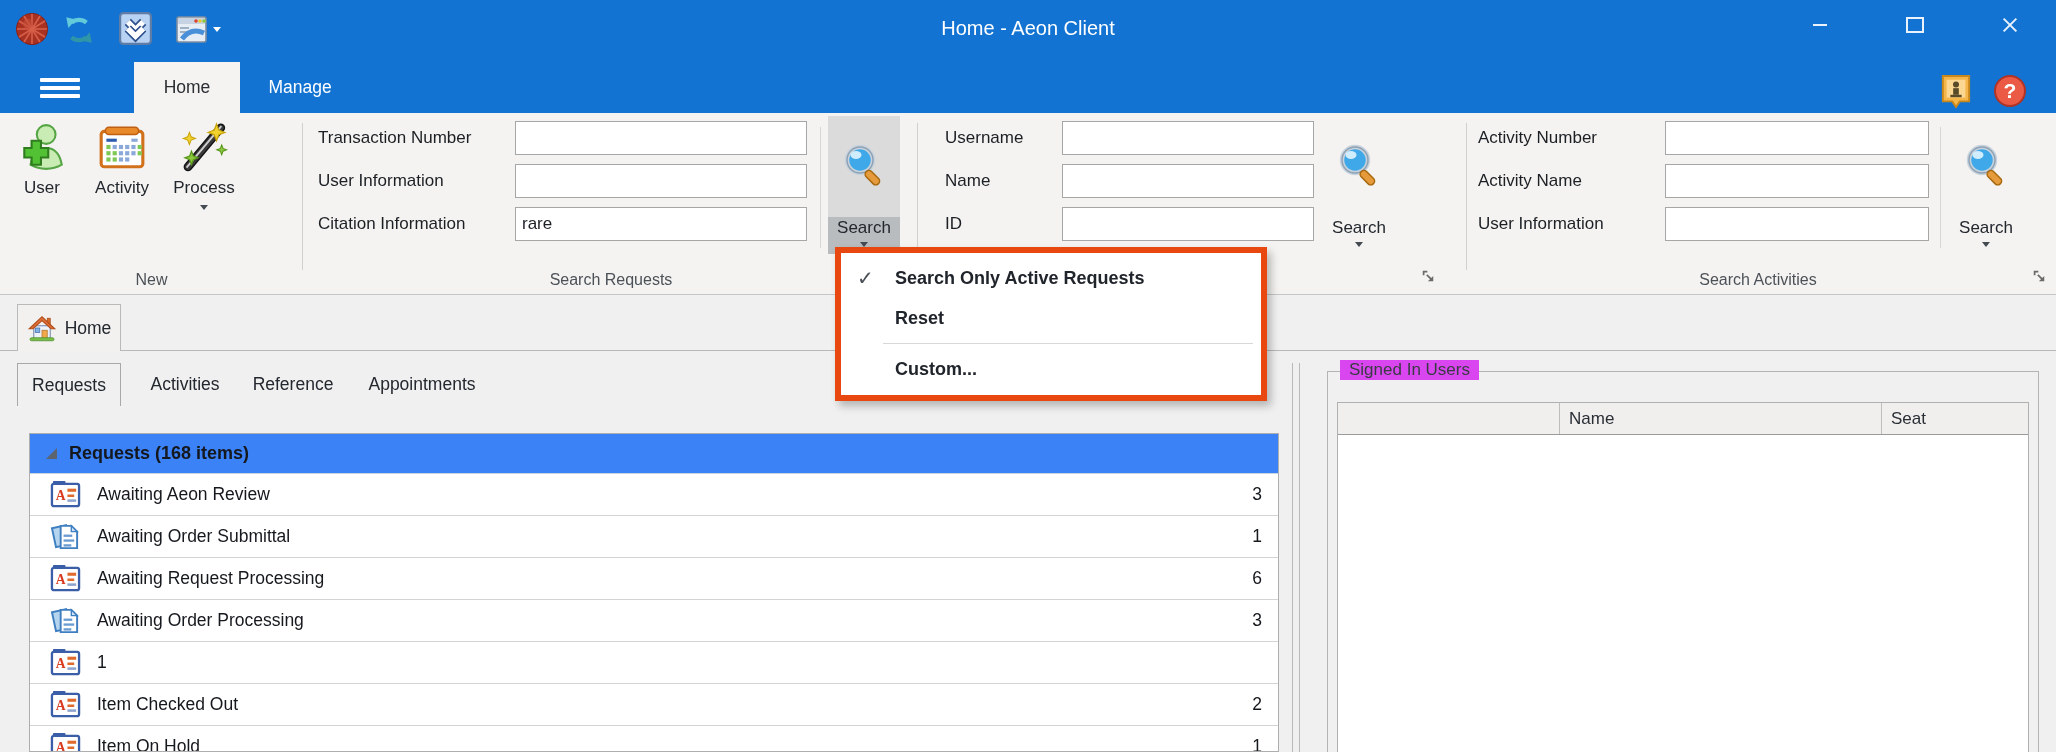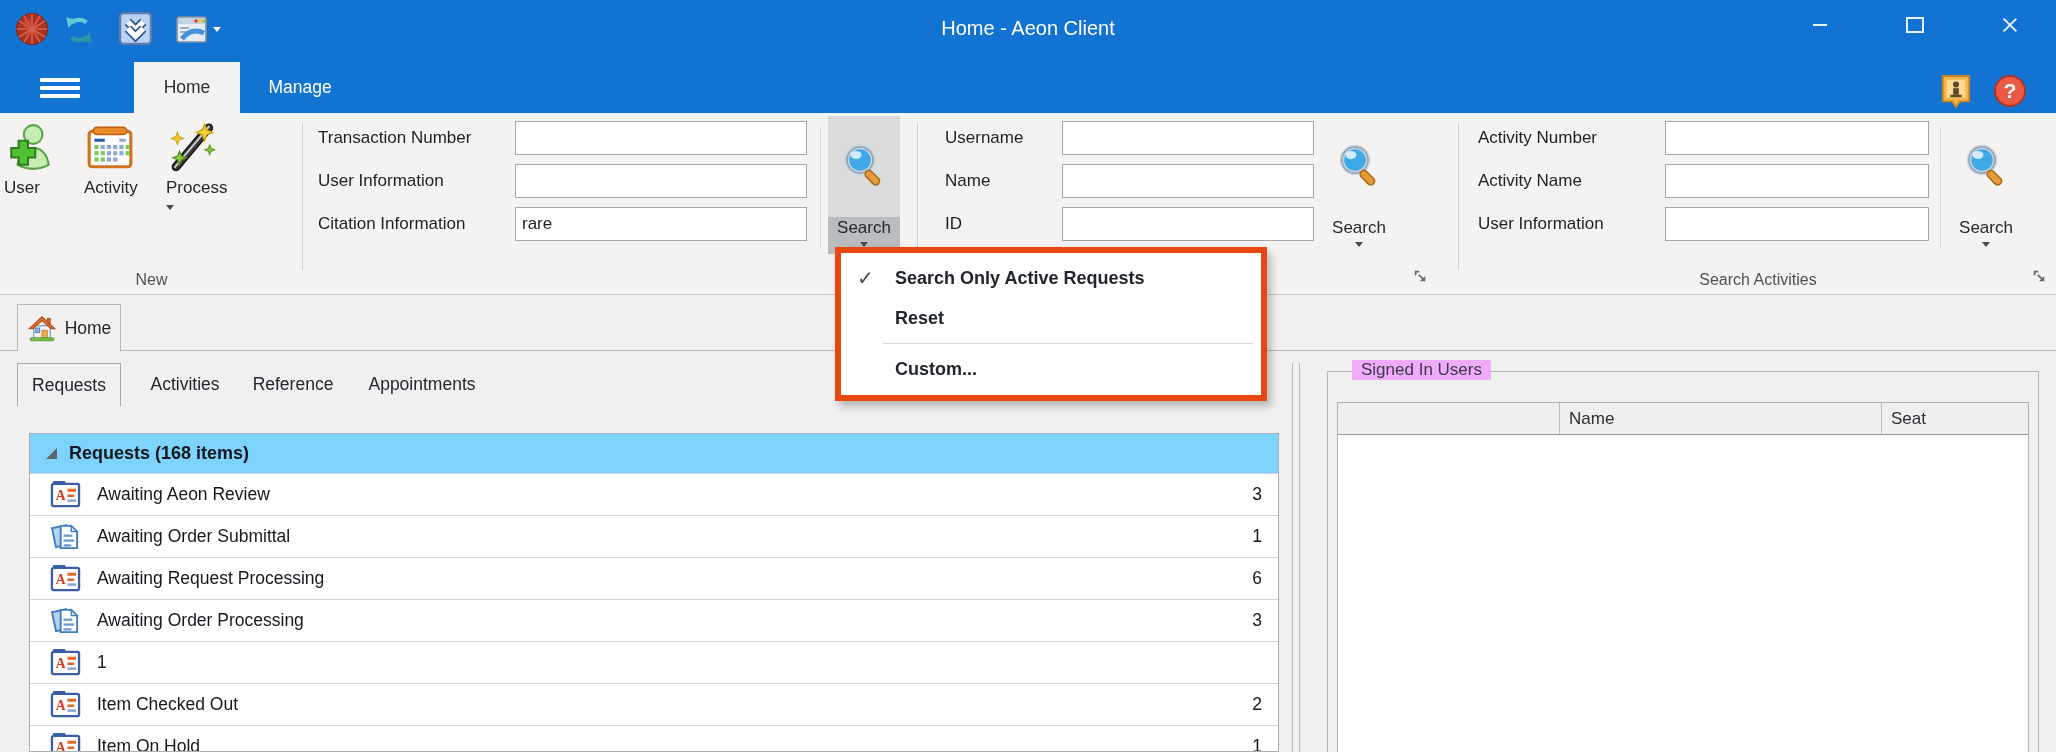--- a/index.html
+++ b/index.html
@@ -23,21 +23,21 @@
   #hamburger div{height:4px;background:#fff;border-radius:1px;}
   .ribbontab{position:absolute;top:0;height:51px;display:flex;align-items:center;justify-content:center;font-size:17.5px;}
   #tab-home{left:134px;width:106px;background:#f4f3f1;color:#2b2e33;}
   #tab-manage{left:250px;width:100px;color:#fff;}
 
   
   #ribbon{position:absolute;top:113px;left:0;width:2056px;height:182px;background:#f4f3f1;border-bottom:1px solid #c6c6c6;box-sizing:border-box;}
   .rgroup{position:absolute;top:0;height:181px;}
   .vsep{position:absolute;right:0;top:10px;bottom:24px;width:1px;background:#d2d0ce;}
   .gcap{position:absolute;bottom:5px;left:0;width:100%;text-align:center;font-size:16px;color:#4c5158;}
-  .bigbtn{position:absolute;top:7px;width:76px;height:108px;display:flex;flex-direction:column;align-items:flex-start;cursor:default;}
+  .bigbtn{position:absolute;top:7px;width:76px;height:108px;display:flex;flex-direction:column;align-items:center;cursor:default;}
   .bigbtn .bicon{height:52px;display:flex;align-items:flex-end;}
   .bigbtn .blabel{margin-top:6px;font-size:17px;color:#23272e;}
   .caret{width:0;height:0;border-left:4.5px solid transparent;border-right:4.5px solid transparent;border-top:5px solid #444a52;}
   .caret.white{border-top-color:#fff;}
   .frow{position:absolute;height:34px;display:flex;align-items:center;}
   .flabel{font-size:17px;color:#1c1f24;}
   .finput{position:absolute;height:34px;border:1px solid #a6a6a6;background:#fff;font-size:17px;
           padding:0 6px;box-sizing:border-box;font-family:inherit;color:#1c1f24;outline:none;}
   .searchbtn{position:absolute;top:3px;width:72px;height:138px;display:flex;flex-direction:column;align-items:center;cursor:default;}
   .sb-icon{flex:1;width:100%;display:flex;align-items:center;justify-content:center;}
@@ -63,35 +63,35 @@
                display:flex;align-items:center;justify-content:center;gap:8px;font-size:17.5px;color:#23272e;}
   .subtab{position:absolute;top:68px;height:43px;display:flex;align-items:center;justify-content:center;font-size:17.5px;color:#23272e;cursor:default;}
   #subtab-requests{left:17px;width:104px;border:1px solid #a8a8a8;border-bottom:none;background:#f0f0f0;box-sizing:border-box;}
   #subtab-activities{left:140px;width:90px;}
   #subtab-reference{left:248px;width:90px;}
   #subtab-appointments{left:362px;width:120px;}
 
   
   #requests-panel{position:absolute;left:29px;top:138px;width:1250px;height:319px;background:#fff;
                   border:1px solid #aeaeae;box-sizing:border-box;overflow:hidden;}
-  #rp-header{height:40px;background:#7dd3fc;border-bottom:1px solid #c8d6e4;display:flex;align-items:center;padding-left:16px;gap:12px;box-sizing:border-box;}
+  #rp-header{height:40px;background:#3b82f6;border-bottom:1px solid #c8d6e4;display:flex;align-items:center;padding-left:16px;gap:12px;box-sizing:border-box;}
   #rp-header .tri{width:0;height:0;border-bottom:11px solid #5c6470;border-left:11px solid transparent;}
   #rp-header .htext{font-size:18px;font-weight:bold;color:#14171c;}
   .req-row{height:42px;display:flex;align-items:center;padding:0 16px 0 20px;border-bottom:1px solid #d4d4d4;box-sizing:border-box;background:#fff;cursor:default;}
   .req-row .ricon{width:31px;height:31px;margin-right:16px;flex:none;display:flex;align-items:center;}
   .req-row .rlabel{flex:1;font-size:17.5px;color:#15181d;}
   .req-row .rcount{font-size:17.5px;color:#15181d;}
 
   
   #splitter{position:absolute;left:1292px;top:68px;width:8px;height:389px;background:#f0f0f0;
             border-left:1px solid #b9b9b9;border-right:1px solid #b9b9b9;box-sizing:border-box;cursor:ew-resize;}
 
   
   #siu-box{position:absolute;left:1327px;top:76px;width:712px;height:400px;border:1px solid #b4b4b4;box-sizing:border-box;}
-  #siu-legend{position:absolute;top:-12px;left:24px;background:#f0abfc;padding:0 9px;font-size:17px;color:#383c42;}
+  #siu-legend{position:absolute;top:-12px;left:12px;background:#d946ef;padding:0 9px;font-size:17px;color:#383c42;}
   #siu-table{position:absolute;left:9px;right:9px;top:30px;bottom:-2px;border:1px solid #b0b0b0;background:#fff;display:flex;flex-direction:column;}
   #siu-head{height:31px;background:#f0efee;border-bottom:1px solid #9a9a9a;display:flex;flex:none;}
   .siu-th{display:flex;align-items:center;padding-left:9px;font-size:17px;color:#2a2e35;box-sizing:border-box;border-right:1px solid #bdbdbd;}
   .siu-th:last-child{border-right:none;}
   #siu-th-0{width:222px;} #siu-th-1{width:322px;} #siu-th-2{flex:1;}
   #siu-body{flex:1;background:#fff;}
 </style>
 </head>
 <body>
 
@@ -277,24 +277,25 @@
             <circle cx="19" cy="16" r="13" fill="none" stroke="#8fa3b5" stroke-width="1.5"></circle>
             <ellipse cx="15" cy="11" rx="5.5" ry="4" fill="#d8f0fe" opacity="0.95"></ellipse>
             <rect x="28" y="25" width="17" height="7.5" rx="3.5" transform="rotate(45 28 25)" fill="#e59b3c" stroke="#a8690f" stroke-width="1.5"></rect>
           </svg>
         </div>
         <div class="sb-cap">
           <span>Search</span>
           <div class="caret"></div>
         </div>
       </div>
+      <div class="gcap">Search Requests</div>
       <div class="vsep"></div>
     </div>
 
-    <div class="rgroup" id="g-su" style="left:919px;width:540px;">
+    <div class="rgroup" id="g-su" style="left:919px;width:540px;padding-left:8px;">
       <div class="frow" style="left:26px;top:8px;">
           <span class="flabel">Username</span>
         </div>
       <input class="finput" style="left: 143px; top: 8px; width: 252px;" value="">
       <div class="frow" style="left:26px;top:51px;">
           <span class="flabel">Name</span>
         </div>
       <input class="finput" style="left: 143px; top: 51px; width: 252px;" value="">
       <div class="frow" style="left:26px;top:94px;">
           <span class="flabel">ID</span>

